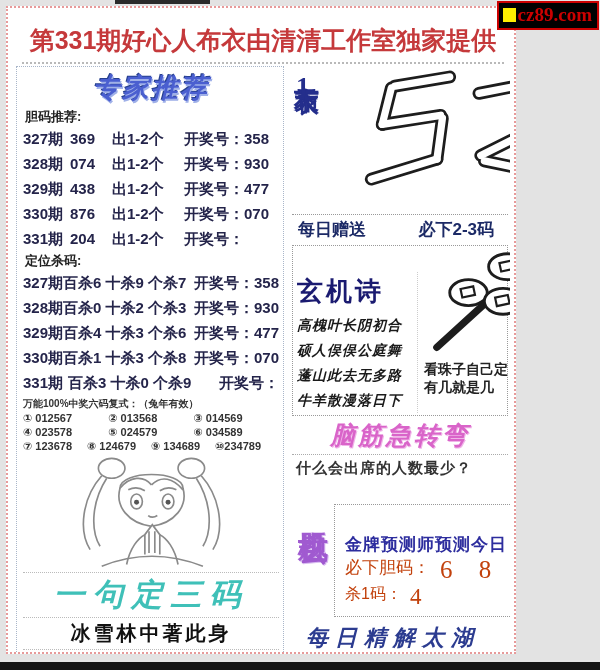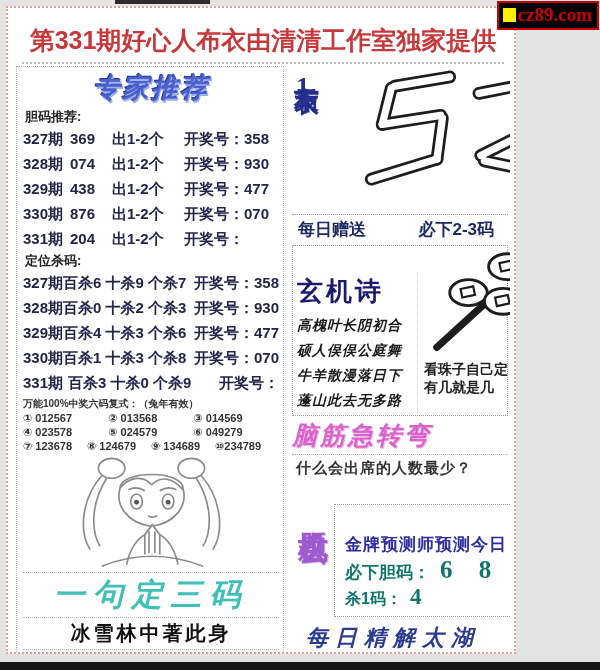--- a/index.html
+++ b/index.html
@@ -87,38 +87,38 @@
   .xuanji-box{border:1px dotted #999;display:flex;margin-top:2px;padding:2px 0 2px 4px;}
   .xuanji-left{flex:0 0 118px;border-right:1px dotted #ccc;padding-right:2px;margin-top:24px;}
   .xuanji-title{font-size:26px;font-weight:bold;color:#1a1a70;letter-spacing:3px;margin:2px 0 4px 0;}
   .poem-line{
     font-family:"Liberation Serif","DejaVu Serif",serif;font-style:italic;font-weight:bold;
     font-size:14px;color:#1a1a1a;line-height:25px;white-space:nowrap;letter-spacing:1px;
   }
   .xuanji-right{flex:1;text-align:center;}
   .coin-note{font-size:14px;font-weight:bold;color:#222;text-align:left;padding-left:6px;line-height:18px;white-space:nowrap;}
   .brain-title{
-    text-align:left;color:#d964c9;font-weight:bold;font-style:italic;font-size:25px;
+    text-align:center;color:#d964c9;font-weight:bold;font-style:italic;font-size:25px;
     letter-spacing:3px;margin-top:3px;white-space:nowrap;
     text-shadow:1px 1px 0 #f0b5e8;
   }
   .brain-q{
     border-top:1px dotted #aaa;margin-top:2px;padding:4px 0 0 4px;
     font-size:15px;font-weight:bold;color:#333;letter-spacing:1px;
   }
   .mystery{display:flex;margin-top:26px;}
   .mystery-label{
     flex:0 0 34px;color:#a05ad0;font-weight:bold;font-size:30px;line-height:42px;
     text-shadow:1px 1px 0 #d9bdf0;padding-top:4px;
   }
   .mystery-box{
     flex:1;border:1px dotted #999;padding:28px 4px 6px 10px;
   }
   .gold-line{font-size:17px;font-weight:bold;color:#2d2d9e;letter-spacing:1px;white-space:nowrap;}
-  .dan-row,.kill-row{display:flex;align-items:flex-end;color:#0f766e;font-weight:bold;}
+  .dan-row,.kill-row{display:flex;align-items:flex-start;color:#c2410c;font-weight:normal;}
   .dan-row .lab{font-size:17px;}
   .dan-row .val{font-size:25px;font-family:"Liberation Serif","DejaVu Serif",serif;letter-spacing:10px;margin-left:10px;}
   .kill-row .lab{font-size:16px;}
   .kill-row .val{font-size:23px;font-family:"Liberation Serif","DejaVu Serif",serif;margin-left:8px;}
   .taihu{
     margin:6px 0 0 14px;color:#2c3c90;font-weight:bold;font-style:italic;
     font-family:"Liberation Serif","DejaVu Serif",serif;font-size:22px;letter-spacing:7px;white-space:nowrap;
   }
 </style>
 </head>
@@ -203,21 +203,21 @@
         <span class="res"></span>
       </div>
 
       <div class="fushi-note">万能100%中奖六码复式：（兔年有效）</div>
       <div class="fushi-list">
         <span class="w3">① 012567</span>
         <span class="w3">② 013568</span>
         <span class="w3">③ 014569</span>
         <span class="w3">④ 023578</span>
         <span class="w3">⑤ 024579</span>
-        <span class="w3">⑥ 049279</span>
+        <span class="w3">⑥ 034589</span>
         <span class="w4">⑦ 123678</span>
         <span class="w4">⑧ 124679</span>
         <span class="w4">⑨ 134689</span>
         <span class="w4">⑩234789</span>
       </div>
 
       <div class="girl-wrap">
         <svg width="205" height="112" viewBox="0 0 200 135">
           <g fill="none" stroke="#8a8a8a" stroke-width="2">
             <ellipse cx="52" cy="16" rx="16" ry="12" fill="#fff"></ellipse>
@@ -300,22 +300,22 @@
       <div class="gift-row">
         <span>每日赠送</span>
         <span>必下2-3码</span>
       </div>
 
       <div class="xuanji-box">
         <div class="xuanji-left">
           <div class="xuanji-title">玄机诗</div>
           <div class="poem-line">高槐叶长阴初合</div>
           <div class="poem-line">硕人俣俣公庭舞</div>
+          <div class="poem-line">蓬山此去无多路</div>
           <div class="poem-line">牛羊散漫落日下</div>
-          <div class="poem-line">蓬山此去无多路</div>
         </div>
         <div class="xuanji-right">
           <svg width="160" height="108" viewBox="0 0 210 150">
             <g stroke="#1d1d1d" stroke-width="4" fill="#fff">
               <path d="M20,138 L88,76" stroke-width="10" stroke-linecap="round"></path>
               <ellipse cx="118" cy="26" rx="26" ry="18"></ellipse>
               <rect x="108" y="19" width="18" height="12" transform="rotate(-12 117 25)" fill="none" stroke-width="3"></rect>
               <ellipse cx="64" cy="62" rx="26" ry="18"></ellipse>
               <rect x="54" y="55" width="18" height="12" transform="rotate(-12 63 61)" fill="none" stroke-width="3"></rect>
               <ellipse cx="112" cy="74" rx="26" ry="18"></ellipse>

